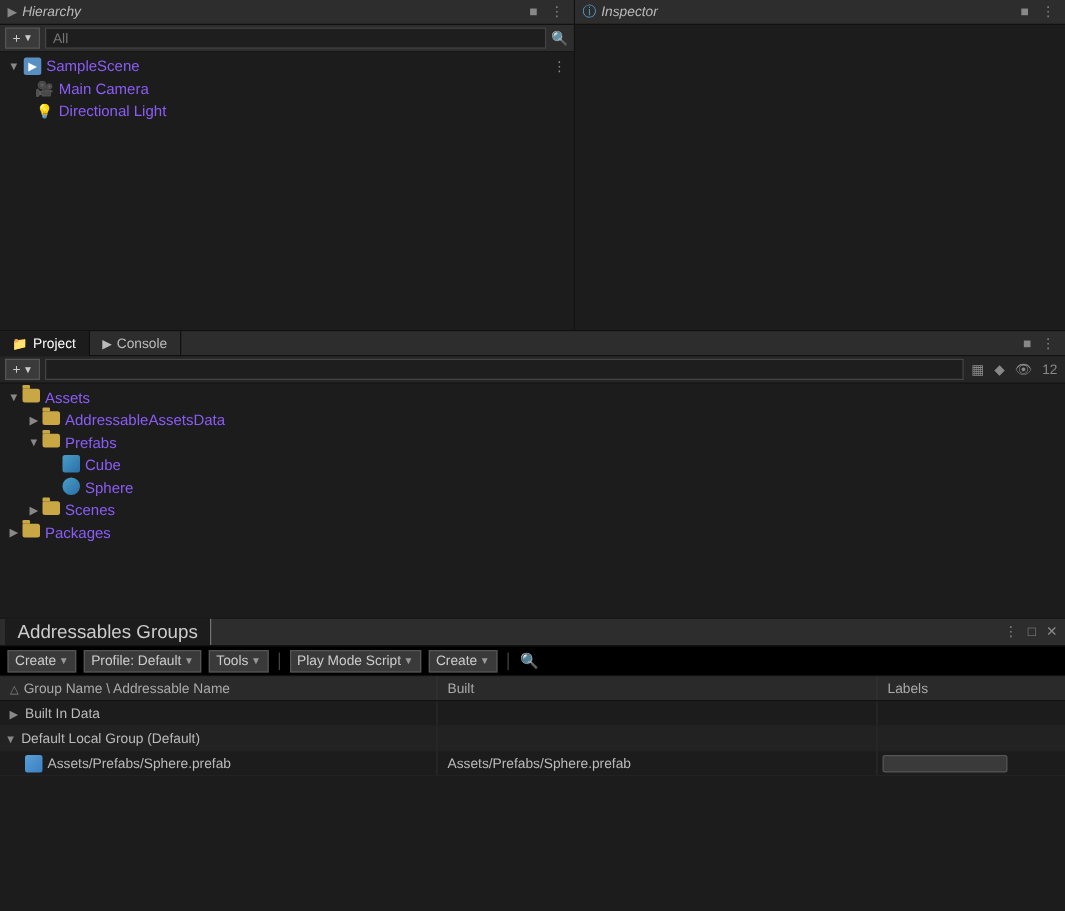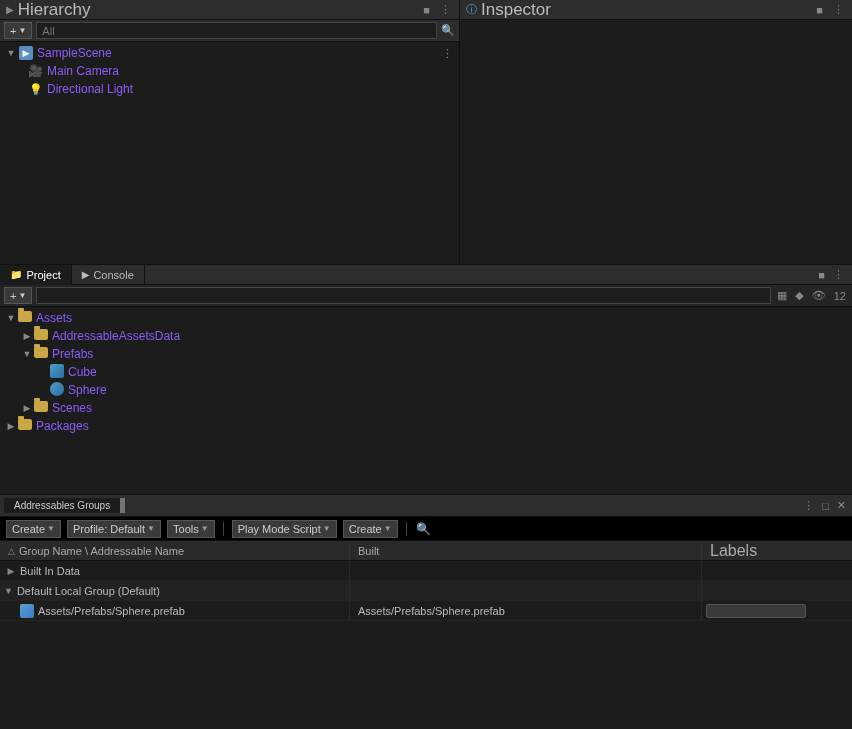--- a/index.html
+++ b/index.html
@@ -33,23 +33,24 @@
     .panel-header {
       background: #2d2d2d;
       border-bottom: 1px solid #111;
       display: flex;
       align-items: center;
       height: 20px;
       padding: 0 6px;
     }
 
     .panel-header-title {
-      font-size: 17px;
+      font-size: 11px;
       color: #bbb;
       flex: 1;
+      font-style: italic;
     }
 
     .panel-header-icons {
       display: flex;
       gap: 6px;
       align-items: center;
     }
 
     .icon-btn {
       color: #888;
@@ -287,24 +288,24 @@
       border-bottom: 1px solid #111;
       height: 22px;
       display: flex;
       align-items: center;
       padding: 0 4px;
     }
 
     .addr-tab {
       background: #1c1c1c;
       color: #ccc;
-      font-size: 10px;
+      font-size: 15px;
       padding: 2px 10px;
       cursor: pointer;
-      border-right: 5px solid #737373;
+      border-right: 1px solid #737373;
     }
 
     .addr-tab-controls {
       margin-left: auto;
       display: flex;
       gap: 4px;
       align-items: center;
     }
 
     .addr-toolbar {
@@ -378,21 +379,21 @@
       color: #aaa;
       border-right: 1px solid #333;
       display: flex;
       align-items: center;
       height: 100%;
     }
 
     .addr-col-labels {
       width: 150px;
       padding-left: 8px;
-      font-size: 16px;
+      font-size: 11px;
       color: #aaa;
       display: flex;
       align-items: center;
       height: 100%;
     }
 
     .addr-content {
       flex: 1;
       background: #1c1c1c;
       overflow-y: auto;

